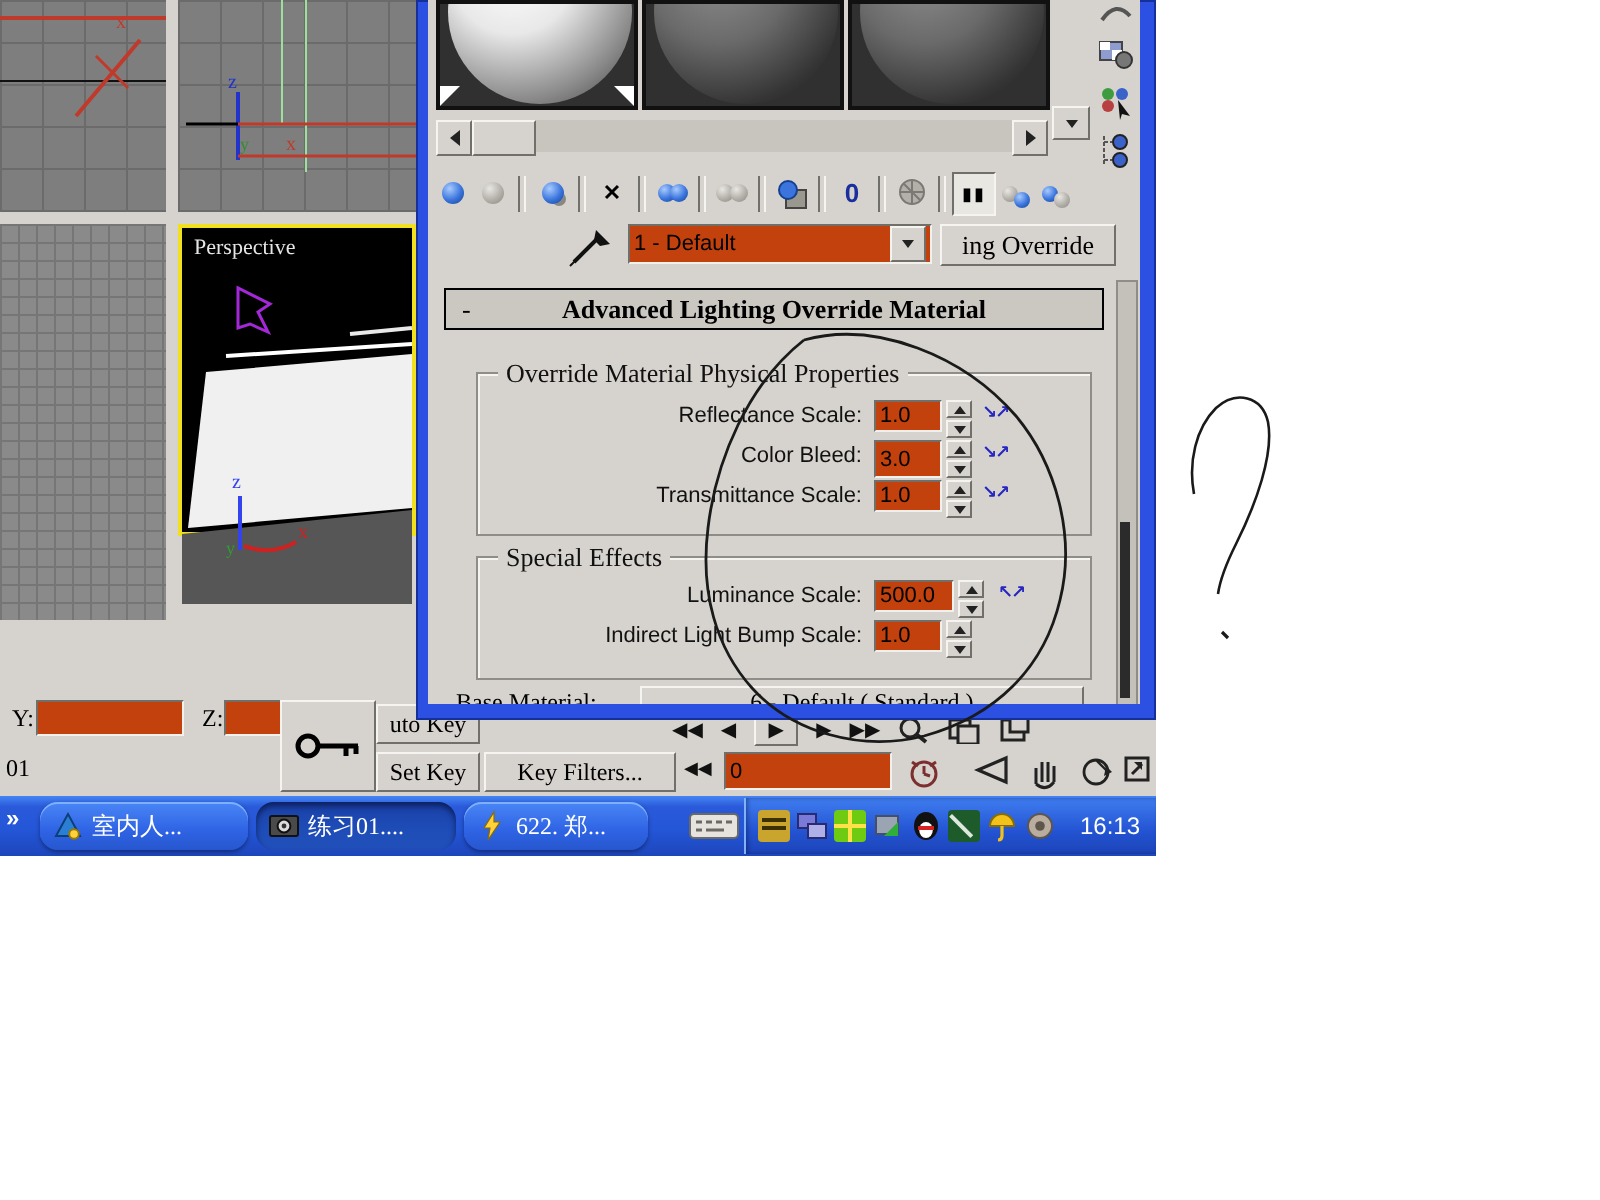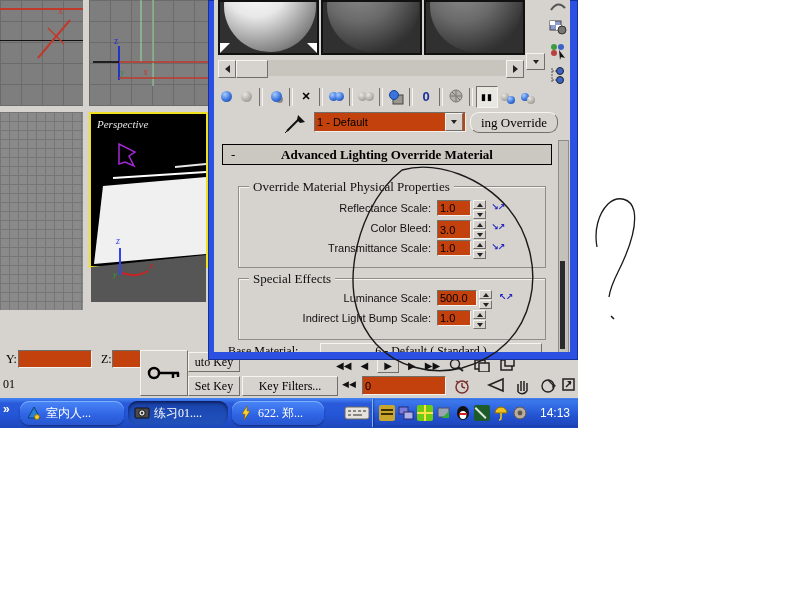--- a/index.html
+++ b/index.html
@@ -108,21 +108,21 @@
       <line x1="30" y1="78" x2="119" y2="78" stroke="#c03a2c" stroke-width="1.5"></line>
       <text x="54" y="75" fill="#c03a2c" font-size="10" font-family="Liberation Serif,serif">x</text>
       <text x="31" y="75" fill="#2f8f2f" font-size="9" font-family="Liberation Serif,serif">y</text>
     </svg>
   </div>
 
   <div class="abs" style="left:0;top:106px;width:208px;height:6px;background:#d6d3ce;"></div>
 
   <div class="abs vp-fine" style="left:0;top:112px;width:83px;height:198px;"></div>
 
-  <div class="abs" style="left:89px;top:112px;width:119px;height:156px;background:#000;border:2px solid #f0e020;box-sizing:border-box;font-style:italic;">
+  <div class="abs" style="left:89px;top:112px;width:119px;height:156px;background:#000;border:2px solid #f0e020;box-sizing:border-box;">
     <div class="abs sf" style="left:6px;top:4px;color:#e6e6e6;font-size:11px;">Perspective</div>
     <svg class="abs" style="left:0;top:0;" width="115" height="188">
       <polygon points="28,50 28,30 44,38 38,42 43,52 34,48" fill="none" stroke="#a428d8" stroke-width="1.5"></polygon>
       <line x1="22" y1="64" x2="115" y2="58" stroke="#ffffff" stroke-width="2"></line>
       <line x1="84" y1="53" x2="115" y2="50" stroke="#e8e8e8" stroke-width="2"></line>
       <polygon points="12,72 115,63 115,140 3,150" fill="#f0f0f0"></polygon>
       <polygon points="0,153 115,141 115,188 0,188" fill="#565656"></polygon>
       <line x1="29" y1="134" x2="29" y2="161" stroke="#3344ee" stroke-width="2"></line>
       <text x="25" y="130" fill="#3344ee" font-size="10" font-family="Liberation Serif,serif">z</text>
       <text x="22" y="163" fill="#2f9f2f" font-size="9" font-family="Liberation Serif,serif">y</text>
@@ -304,21 +304,21 @@
         <line x1="3" y1="19" x2="15" y2="7" stroke="#111" stroke-width="2"></line>
         <polygon points="14,3 21,10 16,11 13,8" fill="#111"></polygon>
         <line x1="1" y1="21" x2="4" y2="18" stroke="#111" stroke-width="1"></line>
       </svg>
       <div class="abs fld" style="left:100px;top:112px;width:152px;height:20px;display:flex;align-items:center;">
         <span style="flex:1;">1 - Default</span>
         <span class="r" style="width:16px;height:16px;display:flex;align-items:center;justify-content:center;">
             <span class="tri-dn"></span>
           </span>
       </div>
-      <div class="abs r btn sf" style="left:256px;top:112px;width:88px;height:21px;font-size:13px;border-radius:9px;">ing Override</div>
+      <div class="abs r btn sf" style="left:256px;top:112px;width:88px;height:21px;font-size:13px;">ing Override</div>
 
       <div class="abs" style="left:2px;top:138px;width:340px;height:214px;">
         <div class="abs s" style="left:6px;top:6px;width:328px;height:19px;background:#cbc8c1;border:1px solid #000;display:flex;align-items:center;justify-content:center;">
           <span class="abs sf" style="left:8px;font-size:13px;">-</span>
           <span class="sf" style="font-size:13px;font-weight:bold;">Advanced Lighting Override Material</span>
         </div>
 
         <div class="grp" style="left:22px;top:48px;width:306px;height:80px;">
           <div class="grp-t">Override Material Physical Properties</div>
         </div>
@@ -453,21 +453,21 @@
         <div style="position:absolute;left:2px;top:2px;width:15px;height:2px;background:#dfe8df;transform:rotate(45deg);transform-origin:0 0;"></div>
       </div>
       <svg class="tico" viewBox="0 0 16 16">
         <path d="M2 8 a6 6 0 0 1 12 0 z" fill="#f2c21a" stroke="#8a6d00"></path>
         <path d="M8 8 v5 q0 2 -2 2" fill="none" stroke="#f2c21a" stroke-width="1.6"></path>
       </svg>
       <svg class="tico" viewBox="0 0 16 16">
         <circle cx="8" cy="8" r="6" fill="#b9ada0" stroke="#5f554a"></circle>
         <circle cx="8" cy="8" r="2.4" fill="#5f554a"></circle>
       </svg>
-      <span class="abs" style="right:8px;color:#fff;font-size:12px;font-family:'Liberation Sans',sans-serif;">14:13</span>
+      <span class="abs" style="right:8px;color:#fff;font-size:12px;font-family:'Liberation Sans',sans-serif;">16:13</span>
     </div>
   </div>
 </div>
 
 <svg class="abs note" style="left:0;top:0;" width="800" height="600">
   <path d="M 402 170 C 438 160, 482 178, 508 208 C 528 232, 538 268, 530 300
            C 522 334, 498 358, 462 368 C 430 376, 396 366, 376 344
            C 358 324, 350 296, 354 264 C 358 230, 374 192, 402 170" fill="none" stroke="#1a1a1a" stroke-width="1.4"></path>
   <path d="M 597 247 C 594 231, 598 214, 608 204 C 618 195, 631 198, 634 211
            C 637 227, 628 252, 618 272 C 613 282, 610 290, 609 297" fill="none" stroke="#1a1a1a" stroke-width="1.3"></path>

